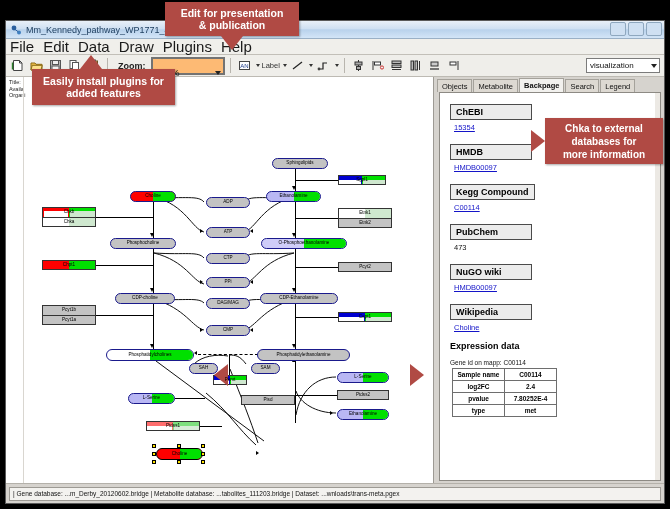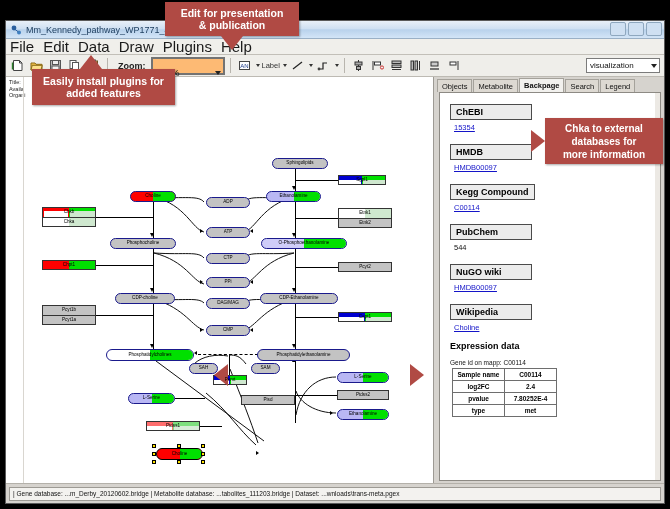--- a/index.html
+++ b/index.html
@@ -590,21 +590,21 @@
           <div class="bp-head">ChEBI</div>
           <a class="bp-link" href="#">15354</a>
 
           <div class="bp-head">HMDB</div>
           <a class="bp-link" href="#">HMDB00097</a>
 
           <div class="bp-head">Kegg Compound</div>
           <a class="bp-link" href="#">C00114</a>
 
           <div class="bp-head">PubChem</div>
-          <span class="bp-plain">544</span>
+          <span class="bp-plain">473</span>
 
           <div class="bp-head">NuGO wiki</div>
           <a class="bp-link" href="#">HMDB00097</a>
 
           <div class="bp-head">Wikipedia</div>
           <a class="bp-link" href="#">Choline</a>
 
           <div class="bp-exp">Expression data</div>
           <div class="bp-gid">Gene id on mapp: C00114</div>
 

